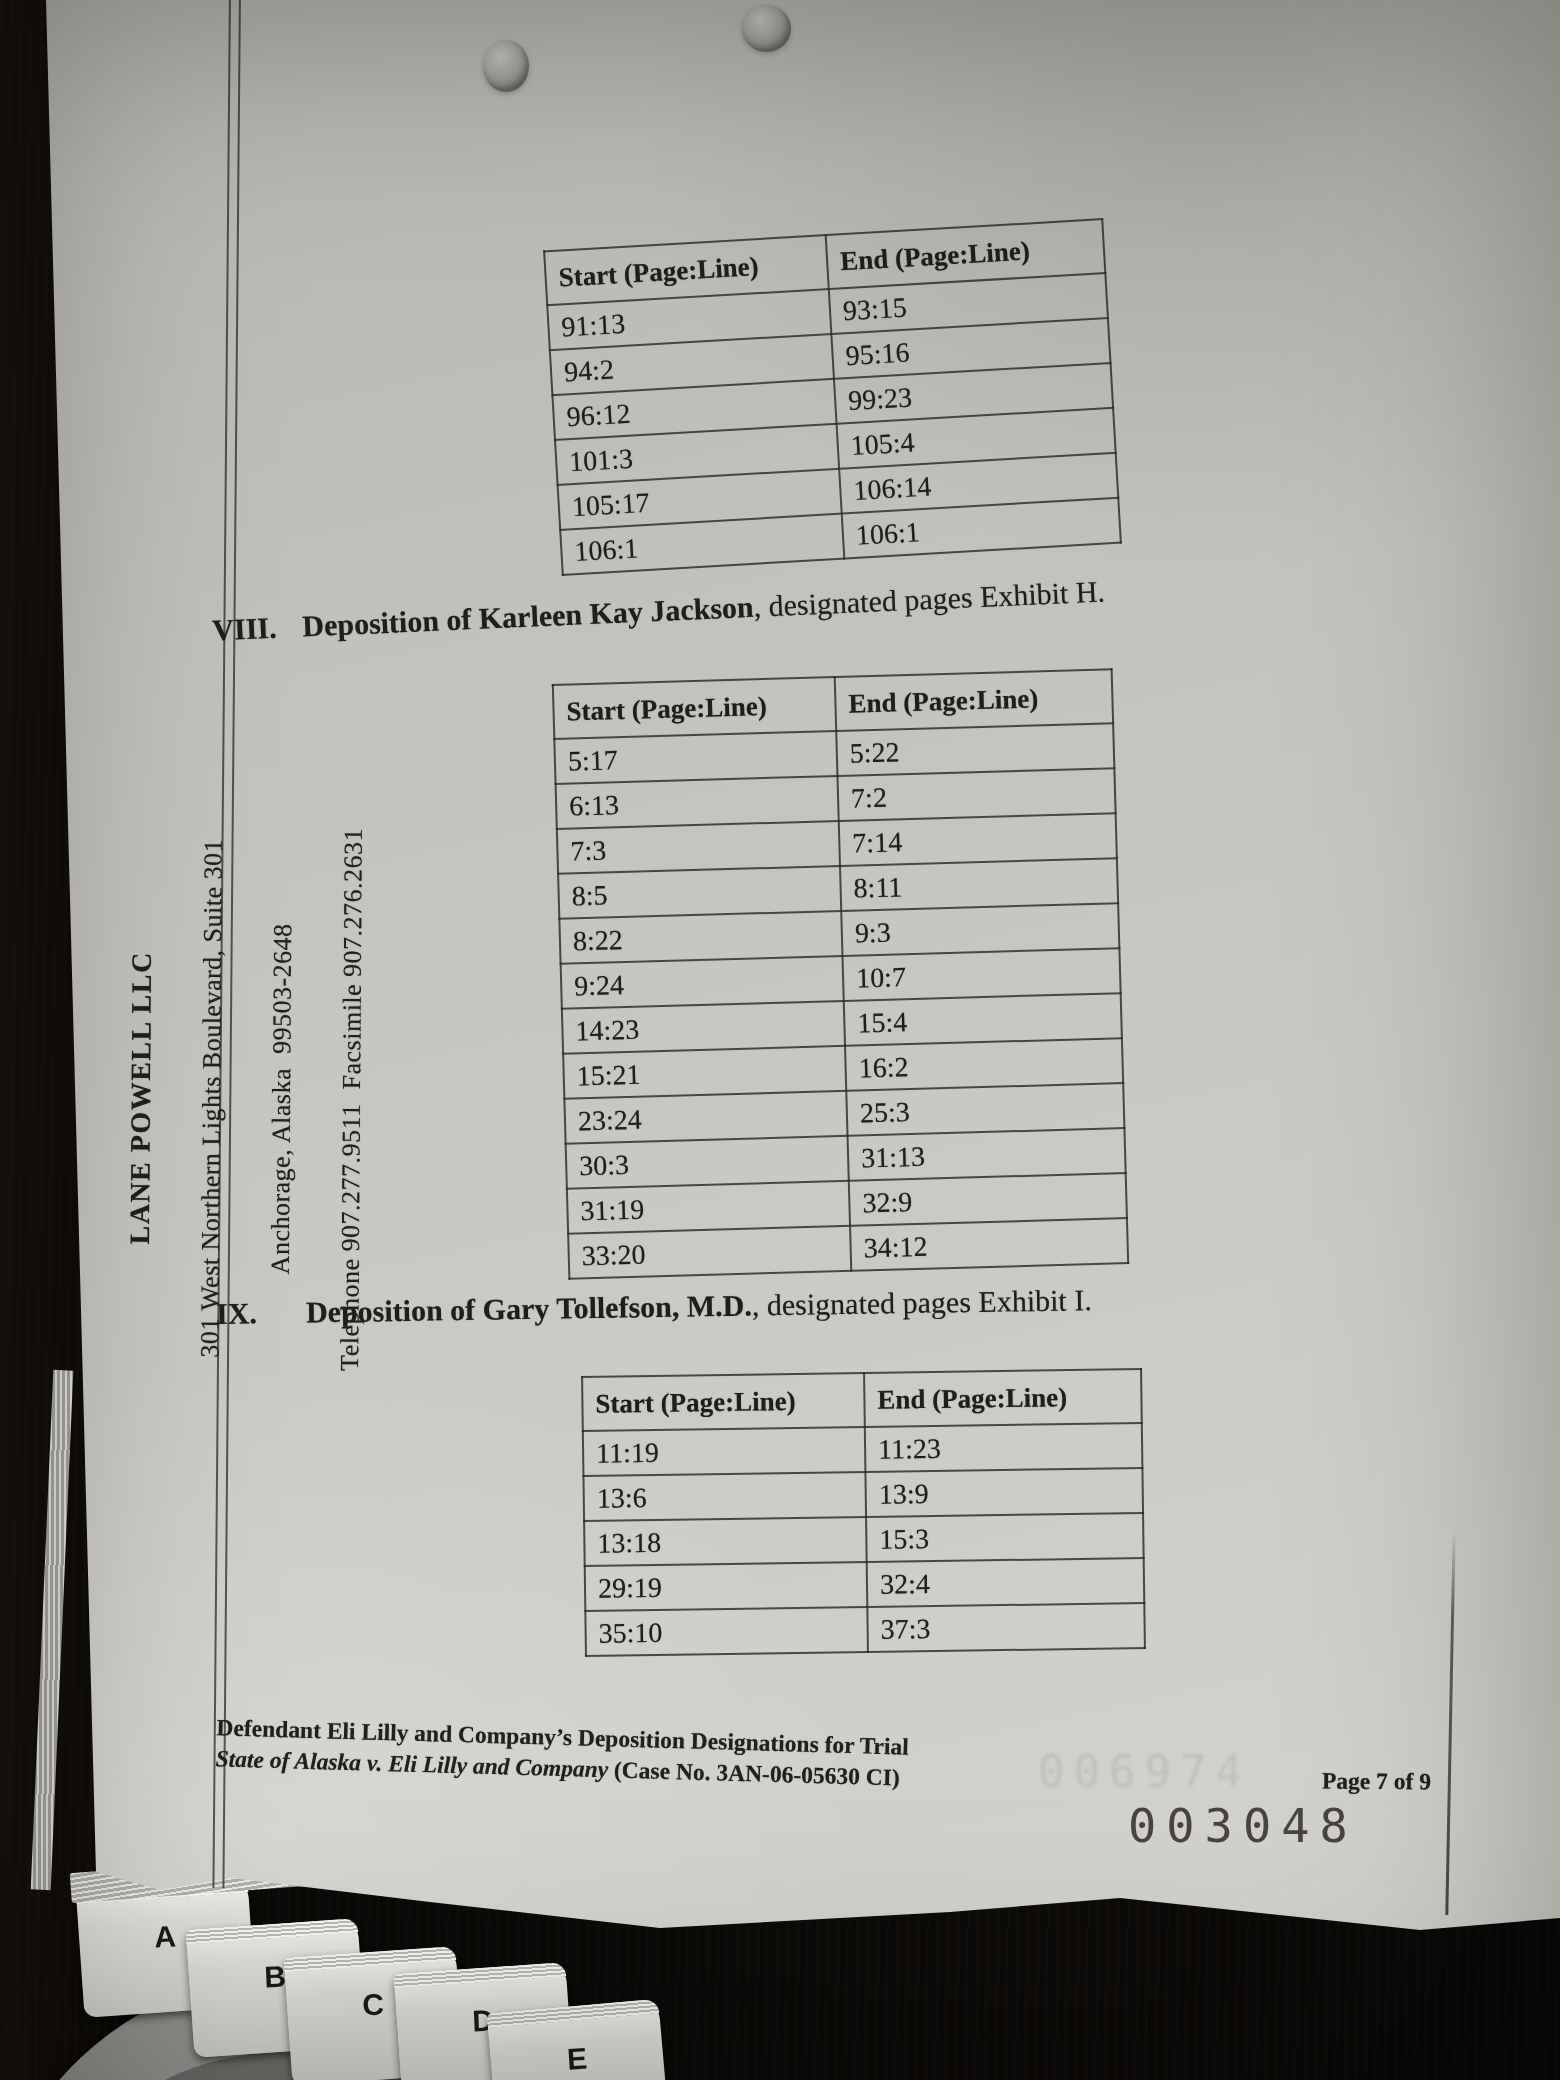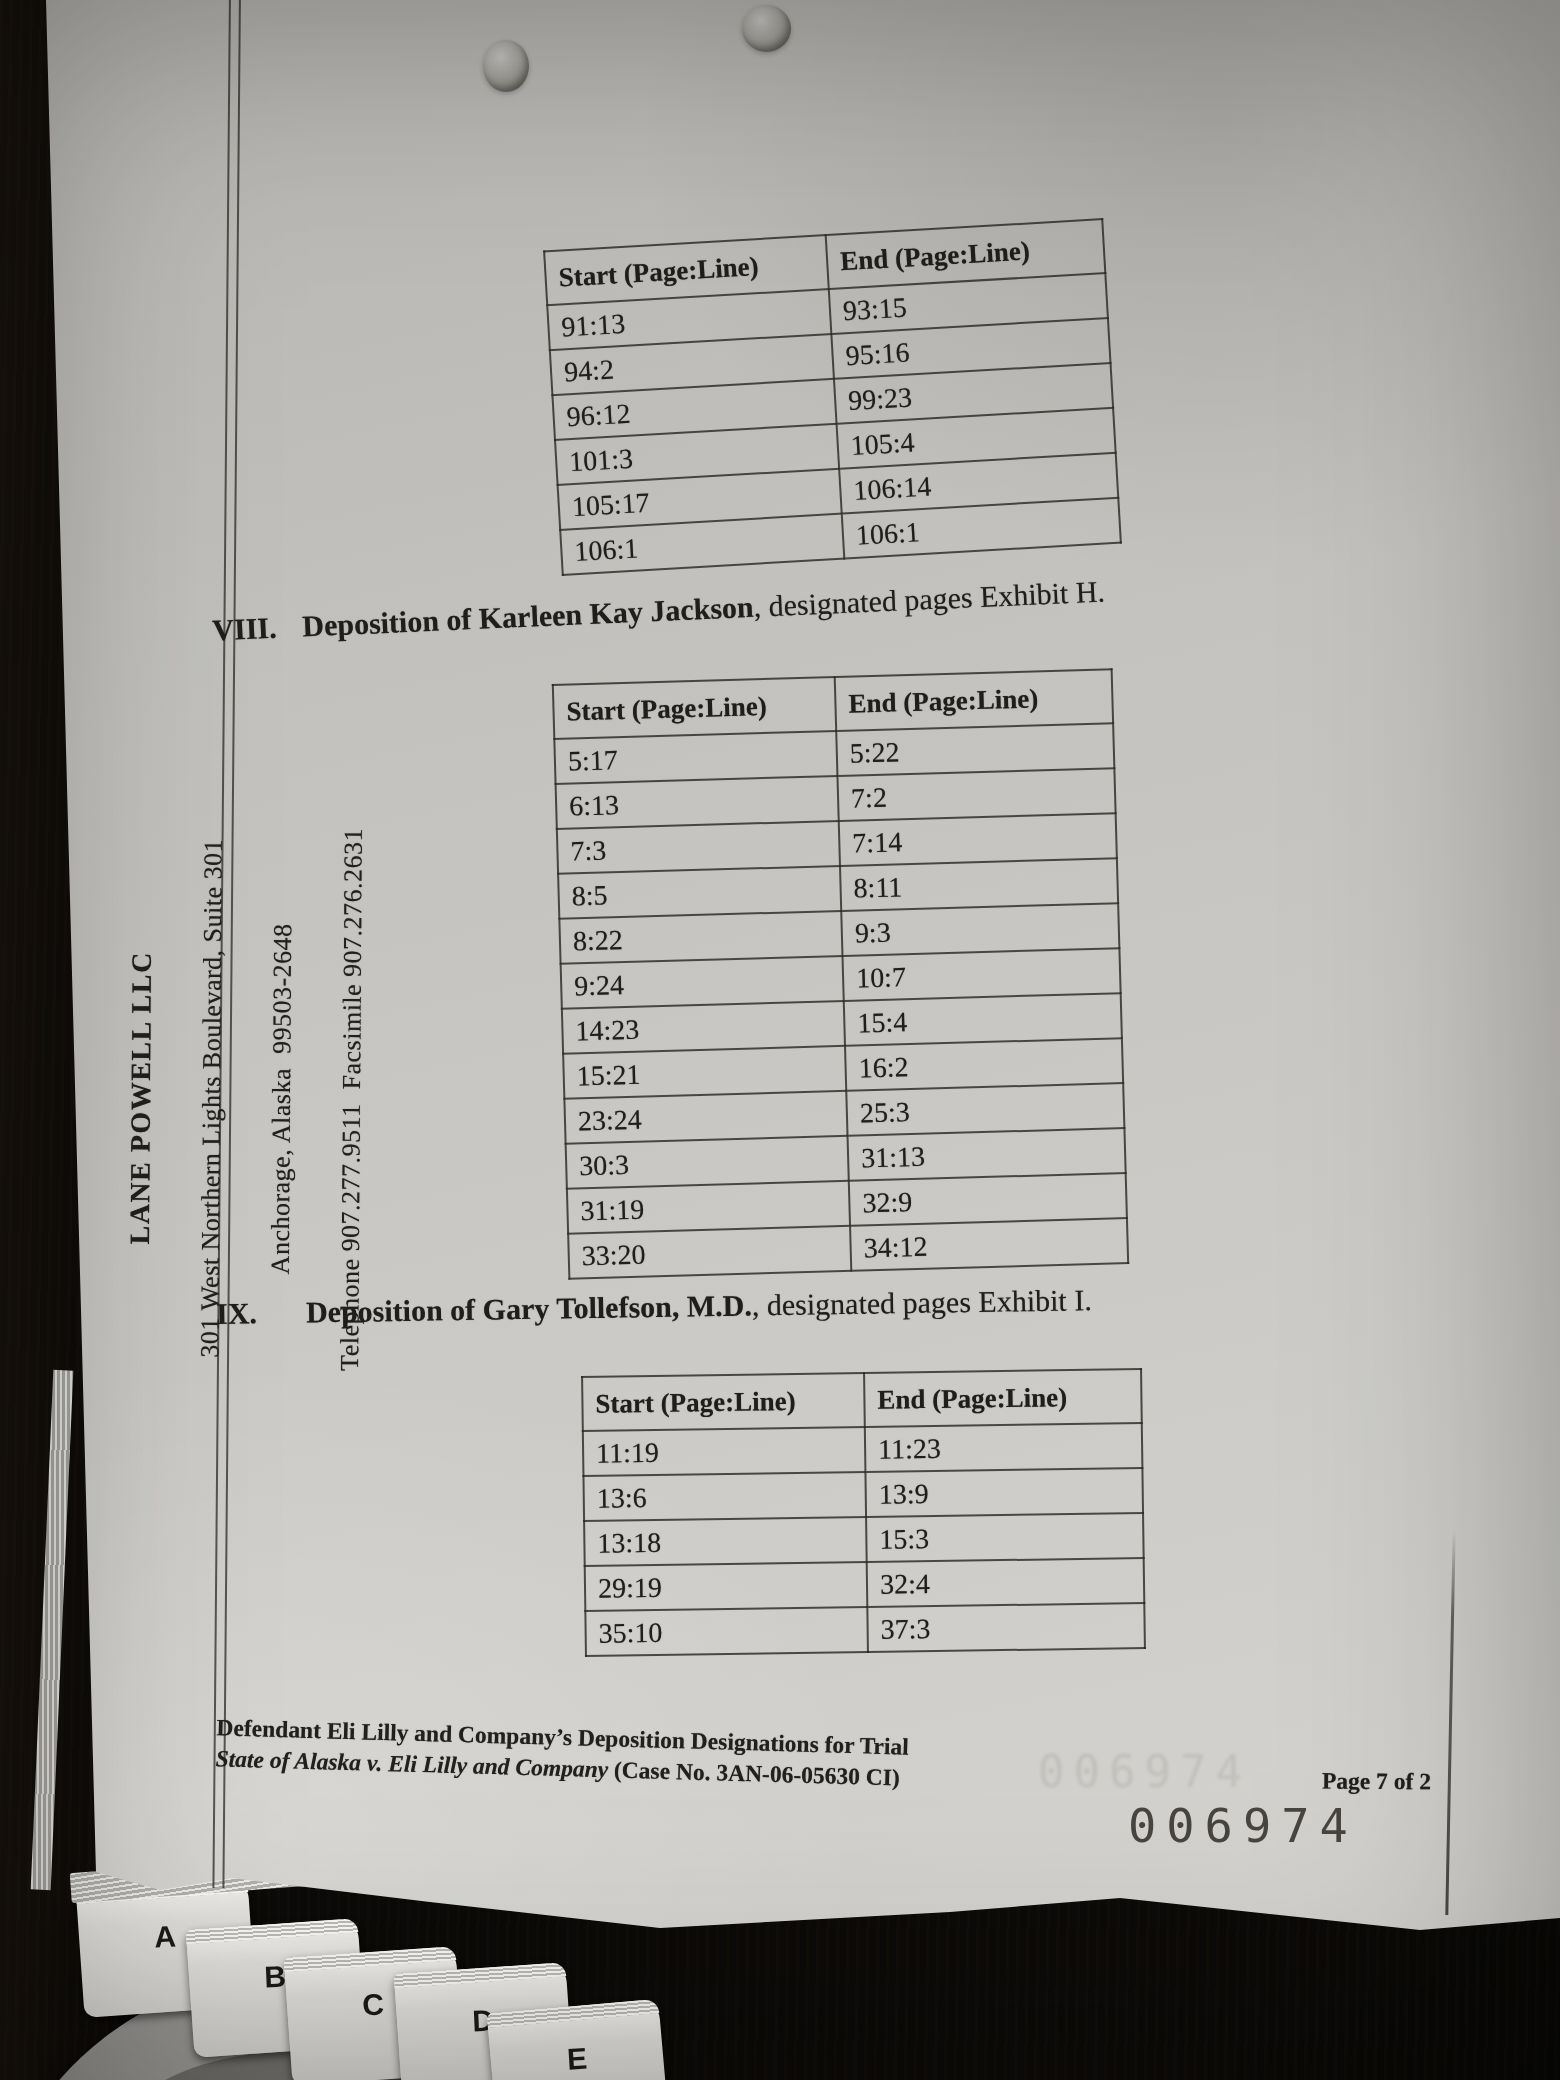--- a/index.html
+++ b/index.html
@@ -269,18 +269,18 @@
             <td>37:3</td>
           </tr>
         </tbody>
       </table>
     </div>
 
   <div class="footer">
     <div>Defendant Eli Lilly and Company’s Deposition Designations for Trial</div>
     <div><span class="case-italic">State of Alaska v. Eli Lilly and Company</span><span> (Case No. 3AN-06-05630 CI)</span></div>
   </div>
-  <div class="page-num">Page 7 of 2</div>
+  <div class="page-num">Page 7 of 9</div>
   <div class="bates-ghost">006974</div>
-  <div class="bates">006974</div>
+  <div class="bates">003048</div>
 
   <div class="vignette"></div>
 </div>
 
 </body></html>

